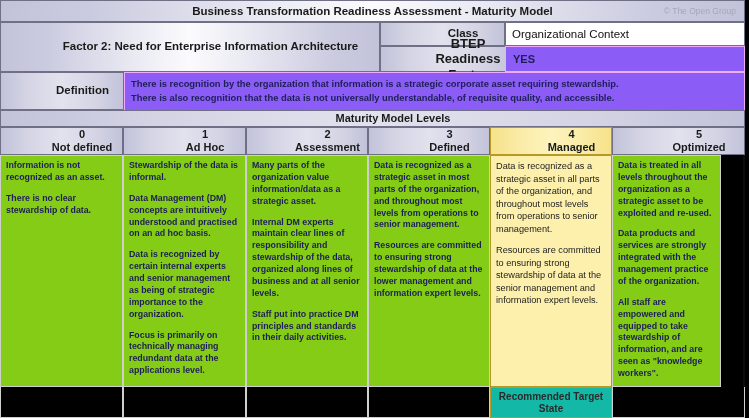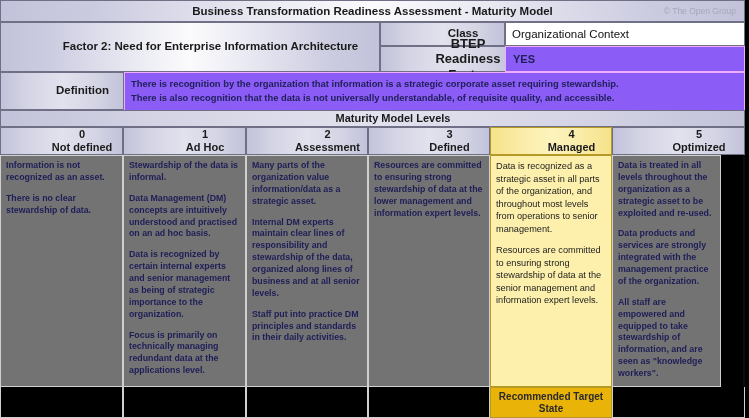--- a/index.html
+++ b/index.html
@@ -183,21 +183,21 @@
   
   #level-bodies {
     position: absolute;
     left: 0; top: 155px;
     width: 745px; height: 232px;
     display: flex;
   }
   .level-body {
     flex: 0 0 auto;
     box-sizing: border-box;
-    background: #737373;
+    background: #84cc16;
     border: 1px solid #cfcfcf;
     padding: 4px 5px 0 5px;
     font-size: 8.8px;
     line-height: 1.35;
     font-weight: bold;
     color: #1e1e58;
     overflow: hidden;
   }
   .level-body p { margin: 0 0 9px 0; }
   .level-body.highlight {
@@ -217,21 +217,21 @@
     display: flex;
   }
   .level-foot {
     flex: 0 0 auto;
     box-sizing: border-box;
     background: #000000;
     border: 1px solid #cfcfcf;
     border-top: none;
   }
   .level-foot.highlight {
-    background: #eab308;
+    background: #14b8a6;
     border: 1px solid #b59a28;
     display: flex;
     align-items: center;
     justify-content: center;
     text-align: center;
     color: #2a2a2a;
     font-weight: bold;
     font-size: 10px;
     line-height: 1.2;
   }
@@ -310,20 +310,21 @@
           <p>Data Management (DM) concepts are intuitively understood and practised on an ad hoc basis.</p>
           <p>Data is recognized by certain internal experts and senior management as being of strategic importance to the organization.</p>
           <p>Focus is primarily on technically managing redundant data at the applications level.</p>
         </div>
         <div class="level-body" style="width: 122px;">
           <p>Many parts of the organization value information/data as a strategic asset.</p>
           <p>Internal DM experts maintain clear lines of responsibility and stewardship of the data, organized along lines of business and at all senior levels.</p>
           <p>Staff put into practice DM principles and standards in their daily activities.</p>
         </div>
         <div class="level-body" style="width: 122px;">
+          <p>Data is recognized as a strategic asset in most parts of the organization, and throughout most levels from operations to senior management.</p>
           <p>Resources are committed to ensuring strong stewardship of data at the lower management and information expert levels.</p>
         </div>
         <div class="level-body highlight" style="width: 122px;">
           <p>Data is recognized as a strategic asset in all parts of the organization, and throughout most levels from operations to senior management.</p>
           <p>Resources are committed to ensuring strong stewardship of data at the senior management and information expert levels.</p>
         </div>
         <div class="level-body" style="width: 109px;">
           <p>Data is treated in all levels throughout the organization as a strategic asset to be exploited and re-used.</p>
           <p>Data products and services are strongly integrated with the management practice of the organization.</p>
           <p>All staff are empowered and equipped to take stewardship of information, and are seen as "knowledge workers".</p>

